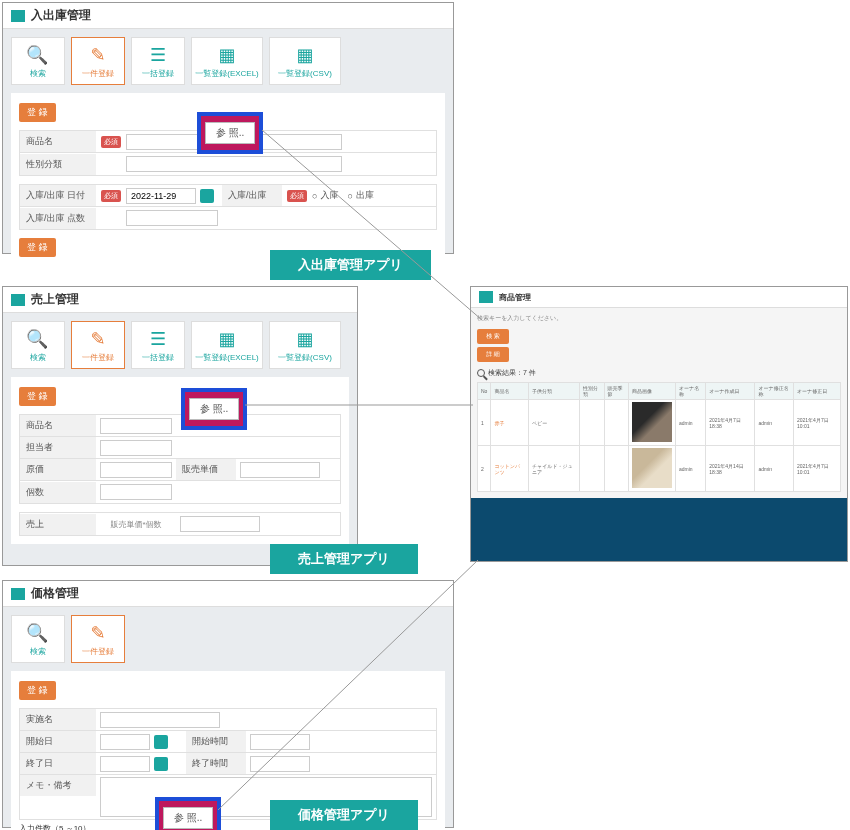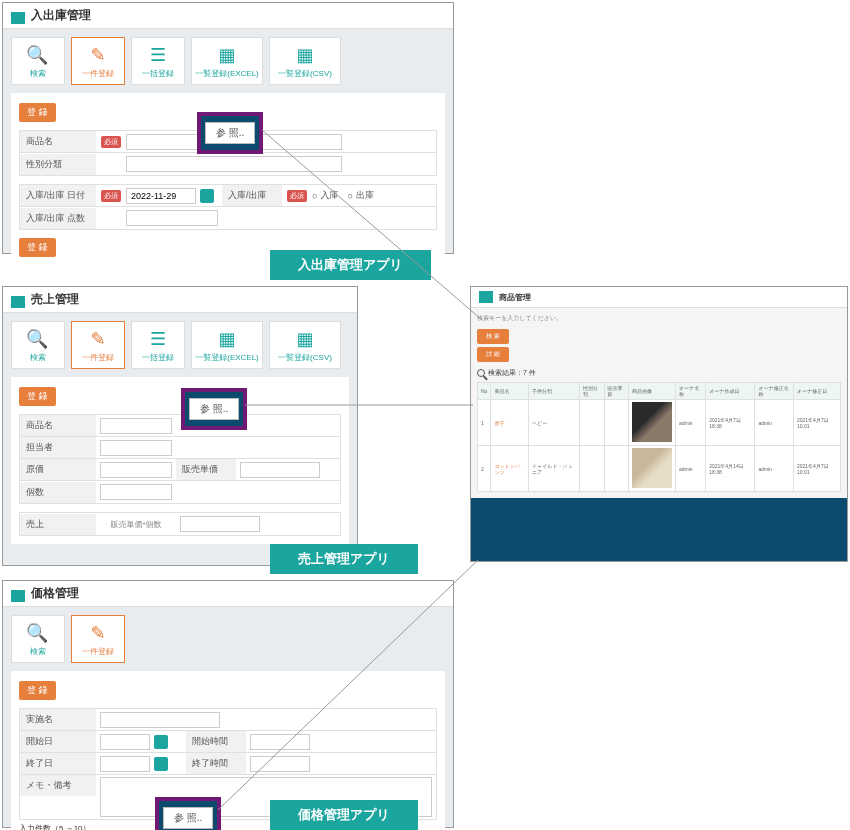--- a/index.html
+++ b/index.html
@@ -1,18 +1,18 @@
 <!DOCTYPE html>
 <html><head>
 <meta charset="utf-8">
 <style>
 * { box-sizing: border-box; margin: 0; padding: 0; font-family: "Hiragino Sans", "Meiryo", sans-serif; }
 body { background: #fff; width: 850px; height: 830px; position: relative; overflow: hidden; }
 .panel { position: absolute; border: 1px solid #999; background: #e9ecef; }
-.panel-header { background: #fff; padding: 4px 8px; font-size: 12px; font-weight: bold; display: flex; align-items: flex-end; gap: 6px; border-bottom: 1px solid #ddd; color: #333; }
+.panel-header { background: #fff; padding: 4px 8px; font-size: 12px; font-weight: bold; display: flex; align-items: center; gap: 6px; border-bottom: 1px solid #ddd; color: #333; }
 .panel-header .icn { width: 14px; height: 12px; background: #1aa59f; display: inline-block; position: relative; }
 .tabs { display: flex; gap: 6px; padding: 8px; background: #e9ecef; }
 .tab { width: 54px; height: 48px; background: #fff; border: 1px solid #ddd; display: flex; flex-direction: column; align-items: center; justify-content: center; font-size: 8px; color: #1aa59f; cursor: pointer; }
 .tab.wide { width: 72px; }
 .tab.active { border-color: #e67e3c; color: #e67e3c; }
 .tab .glyph { font-size: 18px; margin-bottom: 2px; }
 .tab.active .glyph { color: #e67e3c; }
 .content { background: #fff; margin: 0 8px 8px 8px; padding: 8px; }
 .btn-orange { background: #e67e3c; color: #fff; border: none; padding: 3px 8px; font-size: 9px; cursor: pointer; border-radius: 2px; }
 .form-block { border: 1px solid #e0e0e0; margin-top: 8px; }
@@ -20,21 +20,21 @@
 .form-row:last-child { border-bottom: none; }
 .form-row .lbl { background: #f1f1f1; width: 76px; padding: 4px 6px; color: #555; font-size: 9px; }
 .form-row .lbl2 { background: #f1f1f1; width: 60px; padding: 4px 6px; color: #555; font-size: 9px; }
 .form-row .req { display: inline-block; background: #d9534f; color: #fff; font-size: 7px; padding: 1px 3px; border-radius: 2px; margin-left: 4px; }
 .form-row .val { flex: 1; padding: 2px 4px; display: flex; align-items: center; gap: 4px; }
 .form-row input[type=text] { border: 1px solid #ccc; font-size: 9px; padding: 2px 4px; width: 100%; height: 16px; }
 .form-row input.short { width: 70px; }
 .form-row .cal-icn { width: 14px; height: 14px; background: #1aa59f; display: inline-block; border-radius: 2px; }
 .form-row .radio { display: flex; align-items: center; gap: 3px; font-size: 9px; color: #555; }
 .form-row textarea { border: 1px solid #ccc; font-size: 9px; width: 100%; height: 40px; resize: none; }
-.ref-btn-box { position: absolute; border: 4px solid #701a75; background: #0c4a6e; padding: 6px 4px; }
+.ref-btn-box { position: absolute; border: 4px solid #1d4ed8; background: #be185d; padding: 6px 4px; }
 .ref-btn { background: #fff; border: 1px solid #bbb; font-size: 10px; padding: 3px 10px; cursor: pointer; color: #555; }
 .app-tag { position: absolute; background: #1aa59f; color: #fff; font-size: 13px; font-weight: bold; padding: 6px 28px; }
 .mini-panel { position: absolute; border: 1px solid #999; background: #0c4a6e; font-size: 6px; color: #555; }
 .mini-panel .panel-header { font-size: 8px; }
 .mini-panel .mini-body { padding: 6px; background: #f5f5f5; }
 .mini-panel .mini-txt { font-size: 6px; color: #888; margin-bottom: 6px; }
 .mini-panel .mini-btns { display: flex; flex-direction: column; gap: 3px; margin-bottom: 6px; }
 .mini-panel .mini-btns button { width: 32px; font-size: 6px; }
 .mini-table { width: 100%; background: #fff; border-collapse: collapse; }
 .mini-table th, .mini-table td { border: 1px solid #e0e0e0; font-size: 5px; padding: 2px 3px; color: #666; text-align: left; }

